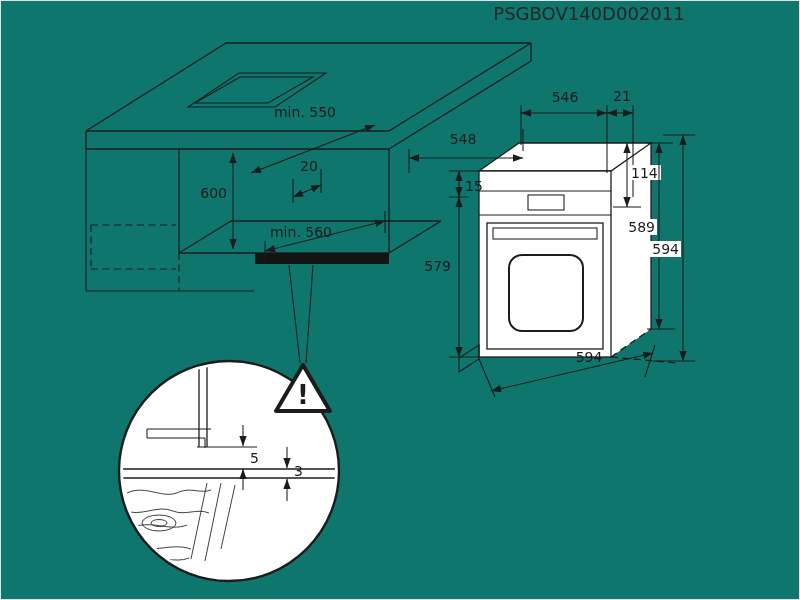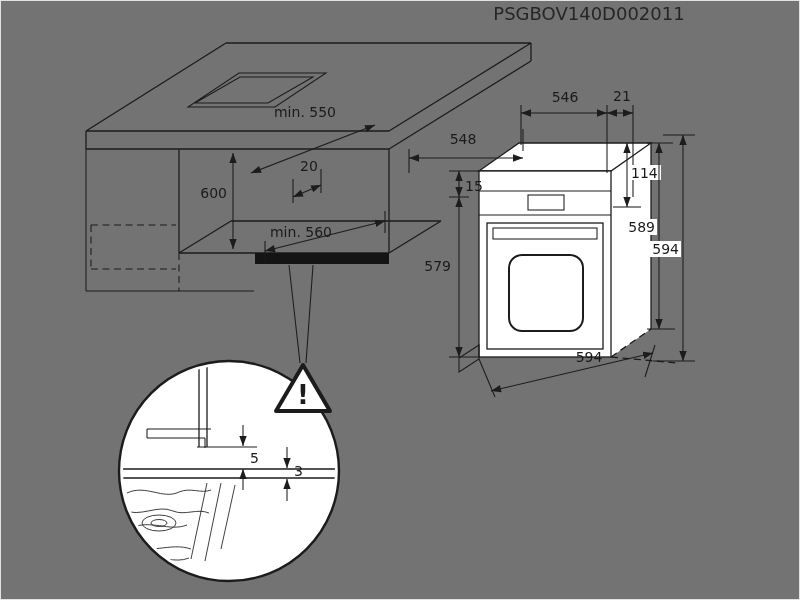--- a/index.html
+++ b/index.html
@@ -1,16 +1,16 @@
 <!DOCTYPE html>
 <html><head>
 <meta charset="utf-8">
 <style>
   html,body{margin:0;padding:0;background:#ffffff;}
-  .page{width:800px;height:600px;position:relative;background:#737373;
+  .page{width:800px;height:600px;position:relative;background:#0f766e;
         border:1px solid #e2e2e2;box-sizing:border-box;overflow:hidden;
         font-family:"DejaVu Sans","Liberation Sans",sans-serif;}
   svg{display:block;}
   text{font-family:"DejaVu Sans","Liberation Sans",sans-serif;fill:#1b1b1b;}
   .dim{font-size:14px;}
   .title{font-size:18px;fill:#262626;}
   .excl{font-size:26px;font-weight:700;}
   .ln{stroke:#1c1c1c;stroke-width:1.3;fill:none;}
   .thin{stroke-width:1.05;}
   .dash{stroke-dasharray:7 4.5;}

